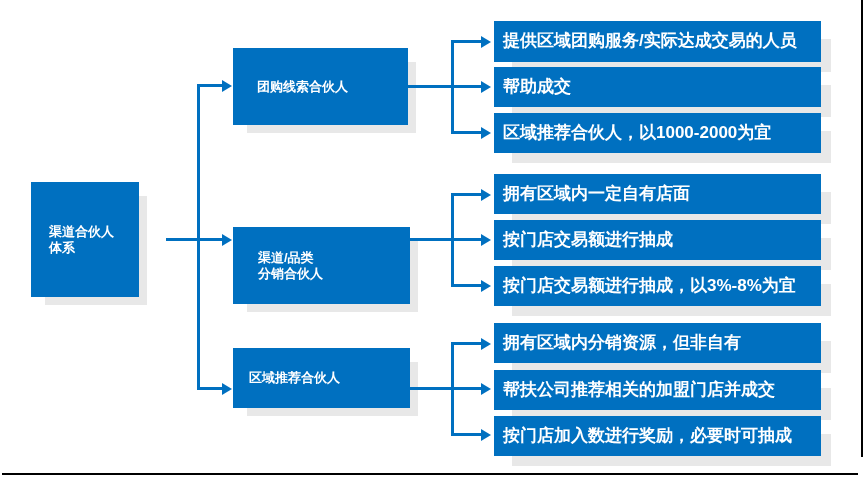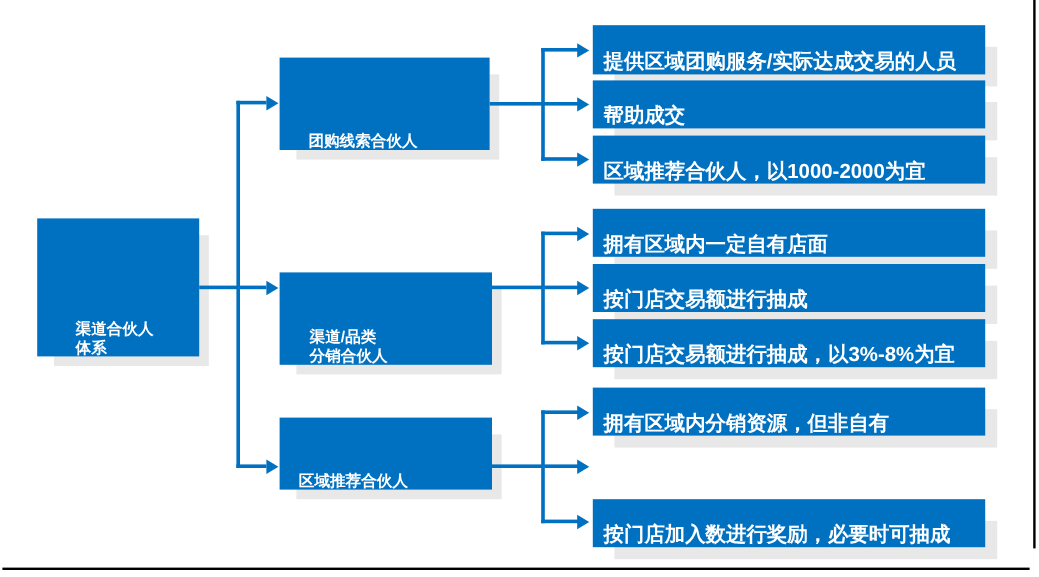--- a/index.html
+++ b/index.html
@@ -14,42 +14,42 @@
     background: #ffffff;
     overflow: hidden;
     font-family: "Liberation Sans", "DejaVu Sans", sans-serif;
   }
   
   .node {
     position: absolute;
     background: var(--node-fill, #0070C0);
     color: var(--node-text, #ffffff);
     display: flex;
-    align-items: flex-end;
+    align-items: center;
     font-weight: bold;
     box-sizing: border-box;
   }
   .node .label {
     white-space: pre-line;
     text-align: left;
     line-height: 1.18;
   }
   .big-node {
     box-shadow: 11px 11px 0 -3px var(--shadow, #E8E8E8);
     font-size: 13px;
   }
   .leaf-node {
     left: 494px;
     width: 327px;
     height: 40px;
     padding-left: 9px;
     font-size: 17px;
     box-shadow: 14px 14px 0 -4px var(--shadow, #E8E8E8);
   }
-  #node-root  { left: 31px;  top: 182px; width: 135px; height: 115px; padding-left: 32px; }
+  #node-root  { left: 31px;  top: 182px; width: 108px; height: 115px; padding-left: 18px; }
   #node-mid-1 { left: 233px; top: 48px;  width: 175px; height: 77px;  padding-left: 24px; }
   #node-mid-2 { left: 233px; top: 200px; width: 177px; height: 77px;  padding-left: 25px; margin-top: 27px; }
   #node-mid-3 { left: 233px; top: 348px; width: 177px; height: 60px;  padding-left: 16px; }
   
   .h-line, .v-line {
     position: absolute;
     background: var(--connector, #0070C0);
   }
   .h-line { height: 3px; }
   .v-line { width: 3px; }
@@ -106,20 +106,23 @@
   <div class="node leaf-node" style="top:220px">
     <span class="label">按门店交易额进行抽成</span>
   </div>
   <div class="node leaf-node" style="top:266px">
     <span class="label">按门店交易额进行抽成，以3%-8%为宜</span>
   </div>
 
   <div class="node leaf-node" style="top:323px">
     <span class="label">拥有区域内分销资源，但非自有</span>
   </div>
+  <div class="node leaf-node" style="top:370px">
+    <span class="label">帮扶公司推荐相关的加盟门店并成交</span>
+  </div>
   <div class="node leaf-node" style="top:416px">
     <span class="label">按门店加入数进行奖励，必要时可抽成</span>
   </div>
 
   <div class="h-line" style="left:166px;top:238px;width:56px"></div>
   <div class="v-line" style="left:197px;top:84px;height:306px"></div>
   <div class="h-line" style="left:197px;top:84px;width:25px"></div>
   <div class="arrow-right" style="left:222px;top:80px"></div>
   <div class="arrow-right" style="left:222px;top:234px"></div>
   <div class="h-line" style="left:197px;top:387px;width:25px"></div>

